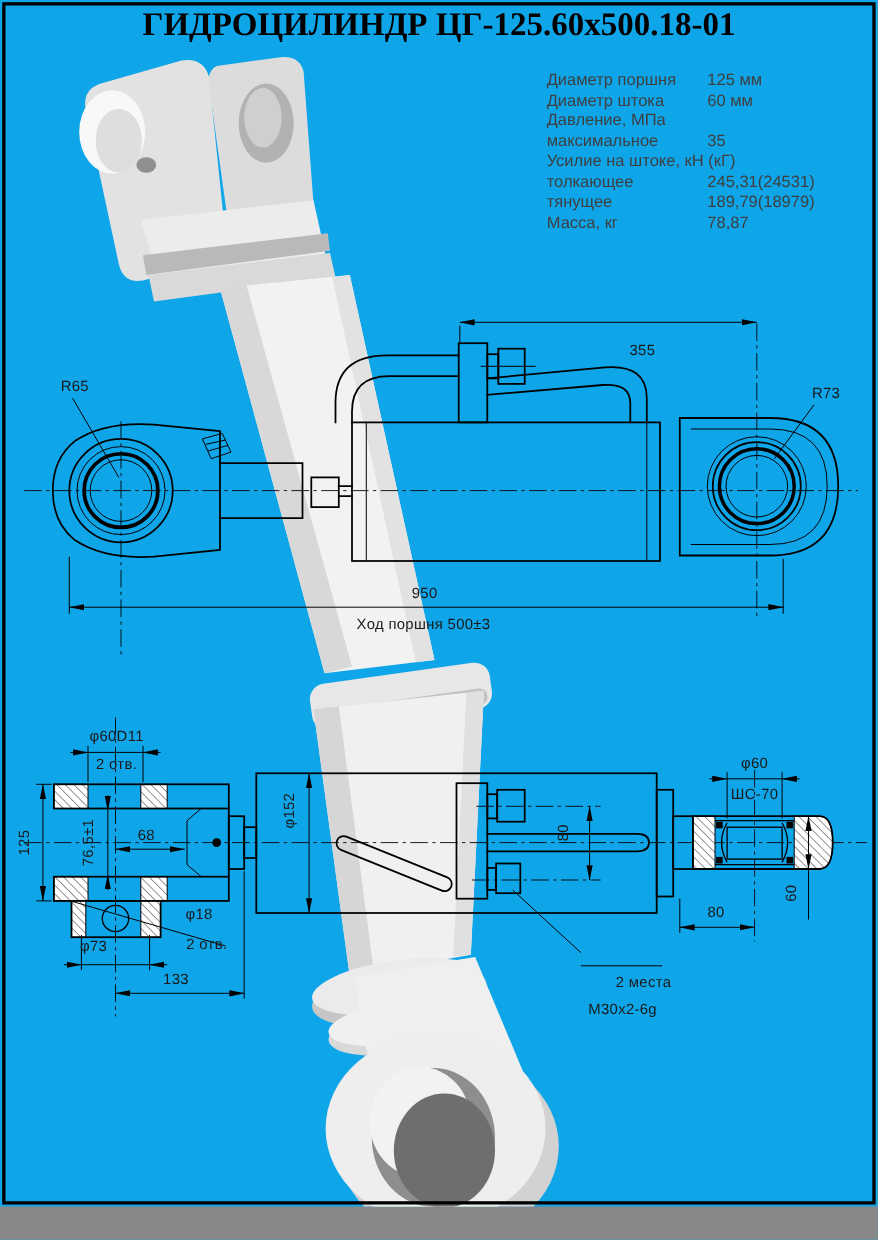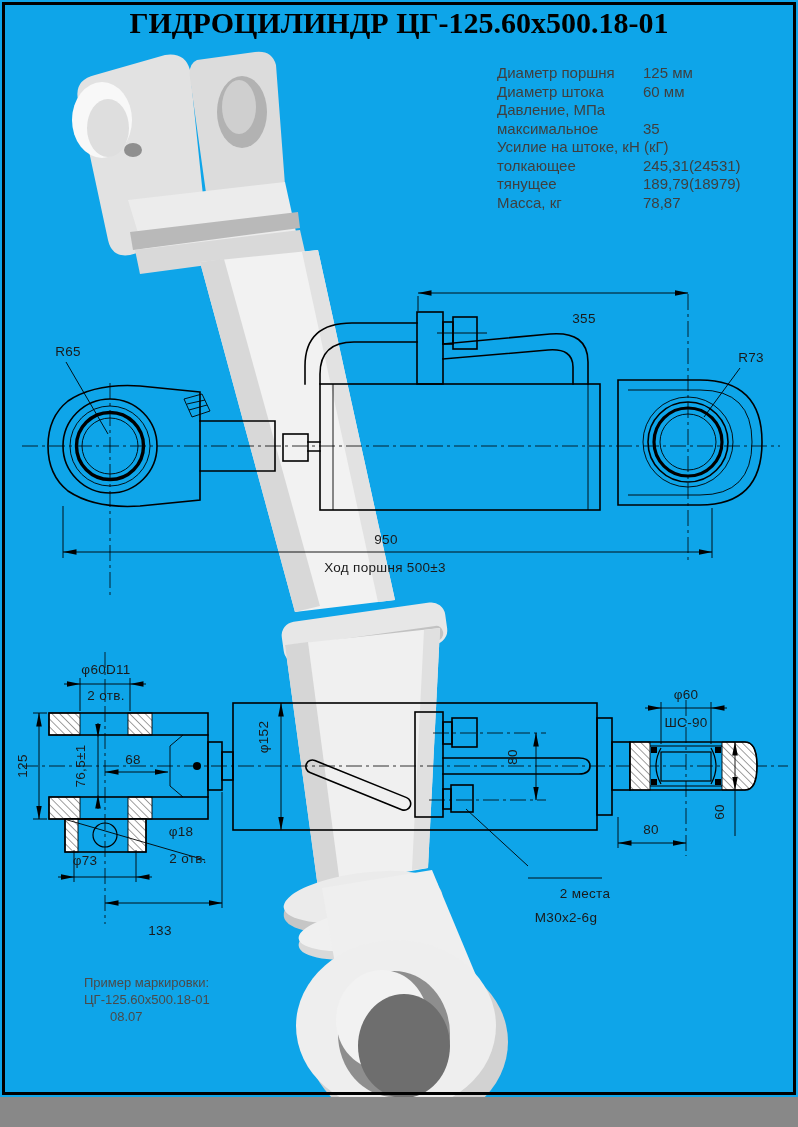--- a/index.html
+++ b/index.html
@@ -215,29 +215,29 @@
   <div class="lbl" style="left:385px;top:567px;">Ход поршня 500±3</div>
 
   <div class="lbl" style="left:106px;top:669px;">φ60D11</div>
   <div class="lbl" style="left:106px;top:695px;">2 отв.</div>
   <div class="lbl rot" style="left:22px;top:766px;">125</div>
   <div class="lbl rot" style="left:80px;top:766px;">76,5±1</div>
   <div class="lbl" style="left:133px;top:759px;">68</div>
   <div class="lbl" style="left:181px;top:831px;">φ18</div>
   <div class="lbl" style="left:188px;top:858px;">2 отв.</div>
   <div class="lbl" style="left:85px;top:860px;">φ73</div>
-  <div class="lbl" style="left:160px;top:890px;margin-top:40px;">133</div>
+  <div class="lbl" style="left:160px;top:890px;">133</div>
 
   <div class="lbl rot" style="left:263px;top:737px;">φ152</div>
   <div class="lbl rot" style="left:512px;top:757px;">80</div>
   <div class="lbl" style="left:566px;top:869px;margin-top:48px;">M30x2-6g</div>
   <div class="lbl" style="left:561px;top:893px;margin-left:24px;">2 места</div>
 
   <div class="lbl" style="left:686px;top:694px;">φ60</div>
-  <div class="lbl" style="left:686px;top:722px;">ШС-90</div>
+  <div class="lbl" style="left:686px;top:722px;">ШС-70</div>
   <div class="lbl" style="left:651px;top:829px;">80</div>
   <div class="lbl rot" style="left:719px;top:812px;">60</div>
 
   <div id="specs">
     <div class="srow">
         <span class="sl">Диаметр поршня</span>
         <span class="sv">125 мм</span>
       </div>
     <div class="srow">
         <span class="sl">Диаметр штока</span>
@@ -262,19 +262,14 @@
     <div class="srow">
         <span class="sl">тянущее</span>
         <span class="sv">189,79(18979)</span>
       </div>
     <div class="srow">
         <span class="sl">Масса, кг</span>
         <span class="sv">78,87</span>
       </div>
   </div>
 
-  <div id="marking">
-    <div>Пример маркировки:</div>
-    <div>ЦГ-125.60х500.18-01</div>
-    <div class="ind">08.07</div>
-  </div>
 
 </div>
 
 </body></html>

